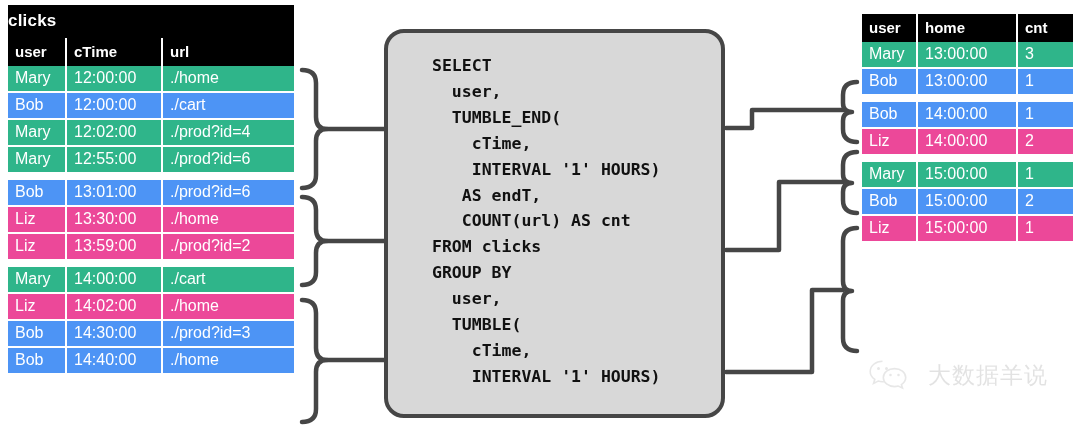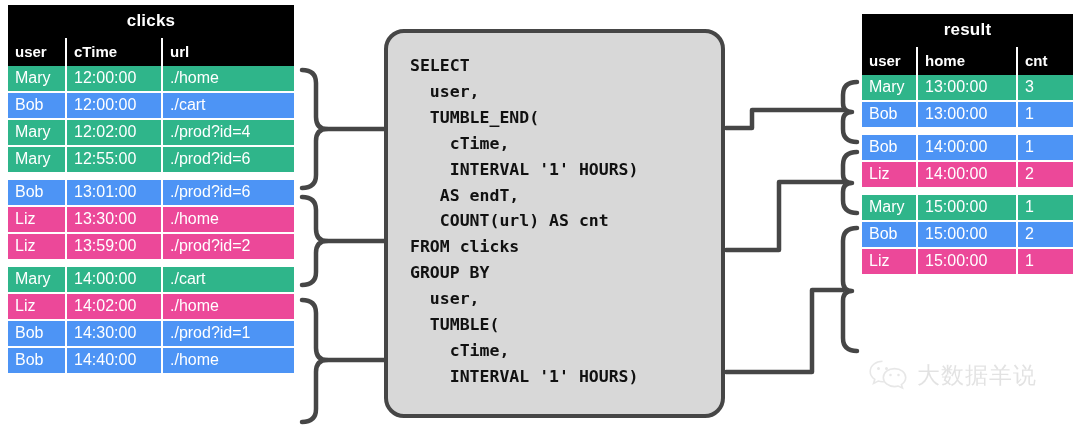--- a/index.html
+++ b/index.html
@@ -25,21 +25,21 @@
   .tbl {
     position: absolute;
     border-collapse: separate;
     border-spacing: 0;
   }
   .tbl-title {
     background: #000000;
     color: #ffffff;
     font-weight: bold;
     font-size: 17px;
-    text-align: center;
+    text-align: left;
     padding: 6px 0 7px 0;
     letter-spacing: 0.2px;
   }
   .hdr-row td {
     background: #000000;
     color: #ffffff;
     font-weight: bold;
     font-size: 15px;
     padding: 5px 0 6px 7px;
     border-right: 2px solid #ffffff;
@@ -80,20 +80,21 @@
   #sql-box {
     position: absolute;
     left: 384px;
     top: 29px;
     width: 341px;
     height: 389px;
     box-sizing: border-box;
     background: #d8d8d8;
     border: 4px solid #464646;
     border-radius: 20px;
+    padding-left: 22px;
   }
   #sql-code {
     margin: 0;
     padding: 20px 0 0 22px;
     font-family: "DejaVu Sans Mono", monospace;
     font-size: 16.5px;
     line-height: 25.9px;
     color: #111111;
     font-weight: bold;
     white-space: pre;
@@ -109,21 +110,21 @@
     pointer-events: none;
   }
 
   
   #watermark {
     position: absolute;
     left: 868px;
     top: 358px;
     display: flex;
     align-items: center;
-    gap: 9px;
+    gap: 20px;
     opacity: 0.40;
   }
   #watermark .wm-text {
     font-size: 23px;
     color: #b9b9b9;
     letter-spacing: 1px;
     font-family: "DejaVu Sans", sans-serif;
   }
 </style>
 </head>
@@ -210,21 +211,21 @@
           <td class="c-mary">./cart</td>
         </tr>
         <tr class="data-row">
           <td class="c-liz">Liz</td>
           <td class="c-liz">14:02:00</td>
           <td class="c-liz">./home</td>
         </tr>
         <tr class="data-row">
           <td class="c-bob">Bob</td>
           <td class="c-bob">14:30:00</td>
-          <td class="c-bob">./prod?id=1</td>
+          <td class="c-bob">./prod?id=3</td>
         </tr>
         <tr class="data-row">
           <td class="c-bob">Bob</td>
           <td class="c-bob">14:40:00</td>
           <td class="c-bob">./home</td>
         </tr>
       </tbody>
   </table>
 
   <div id="sql-box">
@@ -243,23 +244,20 @@
     INTERVAL '1' HOURS)</pre>
   </div>
 
   <table class="tbl" id="result-table">
     <colgroup>
       <col class="col-user">
         <col class="col-endt">
         <col class="col-cnt">
     </colgroup>
     <tbody>
-      <tr>
-        <td class="tbl-title" colspan="3">result</td>
-      </tr>
       <tr class="hdr-row">
         <td>user</td>
         <td>home</td>
         <td>cnt</td>
       </tr>
     <tr class="data-row">
           <td class="c-mary">Mary</td>
           <td class="c-mary">13:00:00</td>
           <td class="c-mary">3</td>
         </tr>

